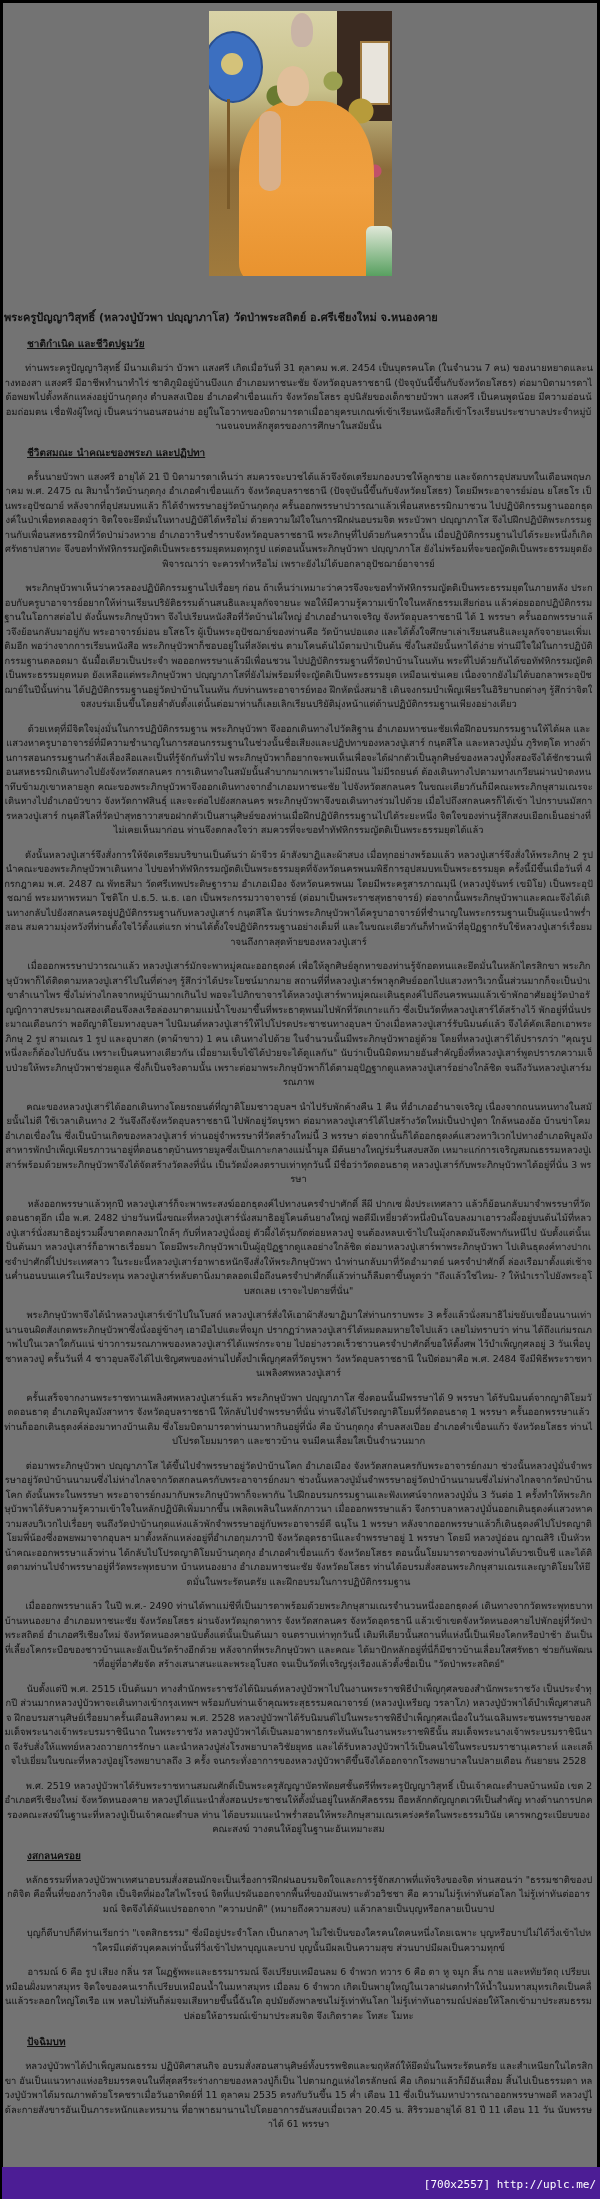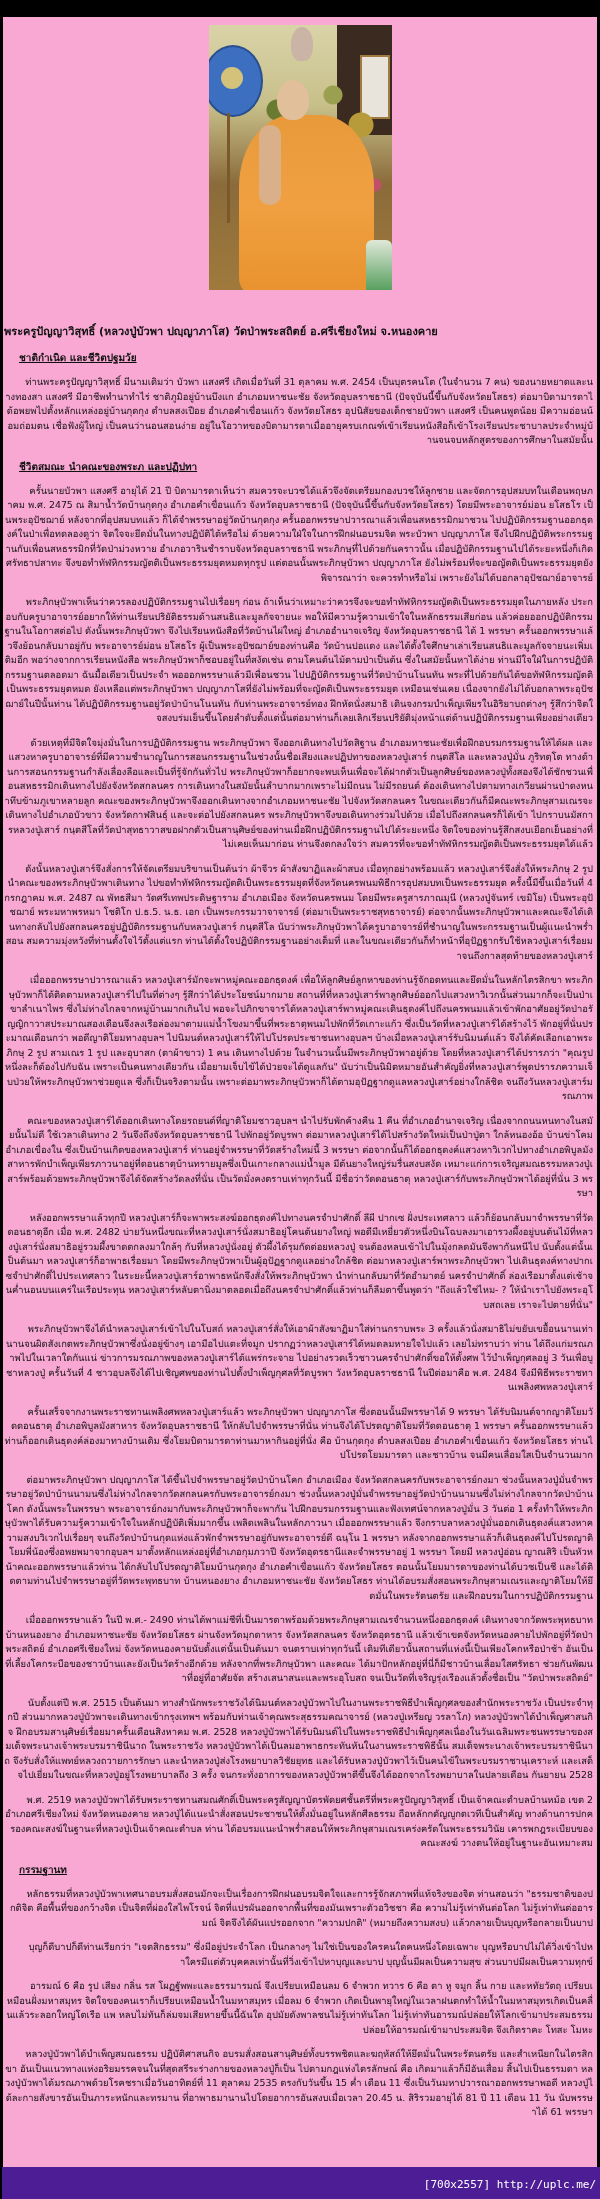--- a/index.html
+++ b/index.html
@@ -6,24 +6,24 @@
     body {
       width: 600px;
       height: 2199px;
       background: #000000;
       overflow: hidden;
       font-family: "DejaVu Sans", "Liberation Sans", sans-serif;
     }
     .page {
       position: absolute;
       left: 3px;
-      top: 17px;
+      top: 3px;
       width: 594px;
       height: 2164px;
-      background: #f9a8d4;
+      background: #737373;
       overflow: hidden;
       color: #111111;
     }
     .photo-wrap {
       display: flex;
       justify-content: center;
       padding-top: 8px;
     }
     .photo {
       position: relative;
@@ -88,29 +88,29 @@
     .title {
       font-weight: bold;
       font-size: 11px;
       margin: 34px 0 0 1px;
       line-height: 15px;
     }
     .heading {
       font-weight: bold;
       font-size: 10px;
       text-decoration: underline;
-      margin: 12px 0 0 16px;
+      margin: 12px 0 0 24px;
       line-height: 14px;
     }
     .para {
       font-size: 9.4px;
       line-height: 14.5px;
       margin: 10px 4px 0 1px;
       text-indent: 21px;
-      text-align: right;
+      text-align: center;
       word-break: break-all;
     }
     .footer-bar {
       position: absolute;
       left: 2px;
       top: 2167px;
       width: 600px;
       height: 32px;
       background: #4c1d95;
     }
@@ -157,24 +157,25 @@
   <p class="para">เมื่อออกพรรษาปวารณาแล้ว หลวงปู่เสาร์มักจะพาหมู่คณะออกธุดงค์ เพื่อให้ลูกศิษย์ลูกหาของท่านรู้จักอดทนและยึดมั่นในหลักไตรสิกขา พระภิกษุบัวพาก็ได้ติดตามหลวงปู่เสาร์ไปในที่ต่างๆ รู้สึกว่าได้ประโยชน์มากมาย สถานที่ที่หลวงปู่เสาร์พาลูกศิษย์ออกไปแสวงหาวิเวกนั้นส่วนมากก็จะเป็นป่าเขาลำเนาไพร ซึ่งไม่ห่างไกลจากหมู่บ้านมากเกินไป พอจะไปภิกขาจารได้หลวงปู่เสาร์พาหมู่คณะเดินธุดงค์ไปถึงนครพนมแล้วเข้าพักอาศัยอยู่วัดป่าอรัญญิกาวาสประมาณสองเดือนจึงลงเรือล่องมาตามแม่น้ำโขงมาขึ้นที่พระธาตุพนมไปพักที่วัดเกาะแก้ว ซึ่งเป็นวัดที่หลวงปู่เสาร์ได้สร้างไว้ พักอยู่ที่นั่นประมาณเดือนกว่า พอดีญาติโยมทางอุบลฯ ไปนิมนต์หลวงปู่เสาร์ให้ไปโปรดประชาชนทางอุบลฯ บ้างเมื่อหลวงปู่เสาร์รับนิมนต์แล้ว จึงได้คัดเลือกเอาพระภิกษุ 2 รูป สามเณร 1 รูป และอุบาสก (ตาผ้าขาว) 1 คน เดินทางไปด้วย ในจำนวนนั้นมีพระภิกษุบัวพาอยู่ด้วย โดยที่หลวงปู่เสาร์ได้ปรารภว่า "คุณรูปหนึ่งละก็ต้องไปกับฉัน เพราะเป็นคนทางเดียวกัน เมื่อยามเจ็บไข้ได้ป่วยจะได้ดูแลกัน" นับว่าเป็นนิมิตหมายอันสำคัญยิ่งที่หลวงปู่เสาร์พูดปรารภความเจ็บป่วยให้พระภิกษุบัวพาช่วยดูแล ซึ่งก็เป็นจริงตามนั้น เพราะต่อมาพระภิกษุบัวพาก็ได้ตามอุปัฏฐากดูแลหลวงปู่เสาร์อย่างใกล้ชิด จนถึงวันหลวงปู่เสาร์มรณภาพ</p>
   <p class="para">คณะของหลวงปู่เสาร์ได้ออกเดินทางโดยรถยนต์ที่ญาติโยมชาวอุบลฯ นำไปรับพักค้างคืน 1 คืน ที่อำเภออำนาจเจริญ เนื่องจากถนนหนทางในสมัยนั้นไม่ดี ใช้เวลาเดินทาง 2 วันจึงถึงจังหวัดอุบลราชธานี ไปพักอยู่วัดบูรพา ต่อมาหลวงปู่เสาร์ได้ไปสร้างวัดใหม่เป็นป่าปู่ตา ใกล้หนองอ้อ บ้านข่าโคม อำเภอเขื่องใน ซึ่งเป็นบ้านเกิดของหลวงปู่เสาร์ ท่านอยู่จำพรรษาที่วัดสร้างใหม่นี้ 3 พรรษา ต่อจากนั้นก็ได้ออกธุดงค์แสวงหาวิเวกไปทางอำเภอพิบูลมังสาหารพักบำเพ็ญเพียรภาวนาอยู่ที่ดอนธาตุบ้านทรายมูลซึ่งเป็นเกาะกลางแม่น้ำมูล มีต้นยางใหญ่ร่มรื่นสงบสงัด เหมาะแก่การเจริญสมณธรรมหลวงปู่เสาร์พร้อมด้วยพระภิกษุบัวพาจึงได้จัดสร้างวัดลงที่นั่น เป็นวัดมั่งคงตราบเท่าทุกวันนี้ มีชื่อว่าวัดดอนธาตุ หลวงปู่เสาร์กับพระภิกษุบัวพาได้อยู่ที่นั่น 3 พรรษา</p>
   <p class="para">หลังออกพรรษาแล้วทุกปี หลวงปู่เสาร์ก็จะพาพระสงฆ์ออกธุดงค์ไปทางนครจำปาศักดิ์ ลีผี ปากเซ ฝั่งประเทศลาว แล้วก็ย้อนกลับมาจำพรรษาที่วัดดอนธาตุอีก เมื่อ พ.ศ. 2482 บ่ายวันหนึ่งขณะที่หลวงปู่เสาร์นั่งสมาธิอยู่โคนต้นยางใหญ่ พอดีมีเหยี่ยวตัวหนึ่งบินโฉบลงมาเอารวงผึ้งอยู่บนต้นไม้ที่หลวงปู่เสาร์นั่งสมาธิอยู่รวมผึ้งขาดตกลงมาใกล้ๆ กับที่หลวงปู่นั่งอยู่ ตัวผึ้งได้รุมกัดต่อยหลวงปู่ จนต้องหลบเข้าไปในมุ้งกลดมันจึงพากันหนีไป นับตั้งแต่นั้นเป็นต้นมา หลวงปู่เสาร์ก็อาพาธเรื่อยมา โดยมีพระภิกษุบัวพาเป็นผู้อุปัฏฐากดูแลอย่างใกล้ชิด ต่อมาหลวงปู่เสาร์พาพระภิกษุบัวพา ไปเดินธุดงค์ทางปากเซจำปาศักดิ์ไปประเทศลาว ในระยะนี้หลวงปู่เสาร์อาพาธหนักจึงสั่งให้พระภิกษุบัวพา นำท่านกลับมาที่วัดอำมาตย์ นครจำปาศักดิ์ ล่องเรือมาตั้งแต่เช้าจนค่ำนอนบนแคร่ในเรือประทุน หลวงปู่เสาร์หลับตานิ่งมาตลอดเมื่อถึงนครจำปาศักดิ์แล้วท่านก็ลืมตาขึ้นพูดว่า "ถึงแล้วใช่ไหม- ? ให้นำเราไปยังพระอุโบสถเลย เราจะไปตายที่นั่น"</p>
   <p class="para">พระภิกษุบัวพาจึงได้นำหลวงปู่เสาร์เข้าไปในโบสถ์ หลวงปู่เสาร์สั่งให้เอาผ้าสังฆาฏิมาใส่ท่านกราบพระ 3 ครั้งแล้วนั่งสมาธิไม่ขยับเขยื้อนนานเท่านานจนผิดสังเกตพระภิกษุบัวพาซึ่งนั่งอยู่ข้างๆ เอามือไปแตะที่จมูก ปรากฏว่าหลวงปู่เสาร์ได้หมดลมหายใจไปแล้ว เลยไม่ทราบว่า ท่าน ได้ถึงแก่มรณภาพไปในเวลาใดกันแน่ ข่าวการมรณภาพของหลวงปู่เสาร์ได้แพร่กระจาย ไปอย่างรวดเร็วชาวนครจำปาศักดิ์ขอให้ตั้งศพ ไว้บำเพ็ญกุศลอยู่ 3 วันเพื่อบูชาหลวงปู่ ครั้นวันที่ 4 ชาวอุบลจึงได้ไปเชิญศพของท่านไปตั้งบำเพ็ญกุศลที่วัดบูรพา วังหวัดอุบลราชธานี ในปีต่อมาคือ พ.ศ. 2484 จึงมีพิธีพระราชทานเพลิงศพหลวงปู่เสาร์</p>
   <p class="para">ครั้นเสร็จจากงานพระราชทานเพลิงศพหลวงปู่เสาร์แล้ว พระภิกษุบัวพา ปญฺญาภาโส ซึ่งตอนนั้นมีพรรษาได้ 9 พรรษา ได้รับนิมนต์จากญาติโยมวัดดอนธาตุ อำเภอพิบูลมังสาหาร จังหวัดอุบลราชธานี ให้กลับไปจำพรรษาที่นั่น ท่านจึงได้โปรดญาติโยมที่วัดดอนธาตุ 1 พรรษา ครั้นออกพรรษาแล้ว ท่านก็ออกเดินธุดงค์ล่องมาทางบ้านเดิม ซึ่งโยมบิดามารดาท่านมาหากินอยู่ที่นั่ง คือ บ้านกุดกุง ตำบลสงเปือย อำเภอคำเขื่อนแก้ว จังหวัดยโสธร ท่านไปโปรดโยมมารดา และชาวบ้าน จนมีคนเลื่อมใสเป็นจำนวนมาก</p>
   <p class="para">ต่อมาพระภิกษุบัวพา ปญฺญาภาโส ได้ขึ้นไปจำพรรษาอยู่วัดป่าบ้านโคก อำเภอเมือง จังหวัดสกลนครกับพระอาจารย์กงมา ช่วงนั้นหลวงปู่มั่นจำพรรษาอยู่วัดป่าบ้านนามนซึ่งไม่ห่างไกลจากวัดสกลนครกับพระอาจารย์กงมา ช่วงนั้นหลวงปู่มั่นจำพรรษาอยู่วัดป่าบ้านนามนซึ่งไม่ห่างไกลจากวัดป่าบ้านโคก ดังนั้นพระในพรรษา พระอาจารย์กงมากับพระภิกษุบัวพาก็จะพากัน ไปฝึกอบรมกรรมฐานและฟังเทศน์จากหลวงปู่มั่น 3 วันต่อ 1 ครั้งทำให้พระภิกษุบัวพาได้รับความรู้ความเข้าใจในหลักปฏิบัติเพิ่มมากขึ้น เพลิดเพลินในหลักภาวนา เมื่อออกพรรษาแล้ว จึงกราบลาหลวงปู่มั่นออกเดินธุดงค์แสวงหาความสงบวิเวกไปเรื่อยๆ จนถึงวัดป่าบ้านกุดแห่งแล้วพักจำพรรษาอยู่กับพระอาจารย์ดี ฉนฺโน 1 พรรษา หลังจากออกพรรษาแล้วก็เดินธุดงค์ไปโปรดญาติโยมพี่น้องซึ่งอพยพมาจากอุบลฯ มาตั้งหลักแหล่งอยู่ที่อำเภอกุมภวาปี จังหวัดอุดรธานีและจำพรรษาอยู่ 1 พรรษา โดยมี หลวงปู่อ่อน ญาณสิริ เป็นหัวหน้าคณะออกพรรษาแล้วท่าน ได้กลับไปโปรดญาติโยมบ้านกุดกุง อำเภอคำเขื่อนแก้ว จังหวัดยโสธร ตอนนั้นโยมมารดาของท่านได้บวชเป็นชี และได้ติดตามท่านไปจำพรรษาอยู่ที่วัดพระพุทธบาท บ้านหนองยาง อำเภอมหาชนะชัย จังหวัดยโสธร ท่านได้อบรมสั่งสอนพระภิกษุสามเณรและญาติโยมให้ยึดมั่นในพระรัตนตรัย และฝึกอบรมในการปฏิบัติกรรมฐาน</p>
   <p class="para">เมื่อออกพรรษาแล้ว ในปี พ.ศ.- 2490 ท่านได้พาแม่ชีที่เป็นมารดาพร้อมด้วยพระภิกษุสามเณรจำนวนหนึ่งออกธุดงค์ เดินทางจากวัดพระพุทธบาทบ้านหนองยาง อำเภอมหาชนะชัย จังหวัดยโสธร ผ่านจังหวัดมุกดาหาร จังหวัดสกลนคร จังหวัดอุดรธานี แล้วเข้าเขตจังหวัดหนองคายไปพักอยู่ที่วัดป่าพระสถิตย์ อำเภอศรีเชียงใหม่ จังหวัดหนองคายนับตั้งแต่นั้นเป็นต้นมา จนตราบเท่าทุกวันนี้ เดิมทีเดียวนั้นสถานที่แห่งนี้เป็นเพียงโคกหรือป่าช้า อันเป็นที่เลี้ยงโคกระบือของชาวบ้านและยังเป็นวัดร้างอีกด้วย หลังจากที่พระภิกษุบัวพา และคณะ ได้มาปักหลักอยู่ที่นี่ก็มีชาวบ้านเลื่อมใสศรัทธา ช่วยกันพัฒนาที่อยู่ที่อาศัยจัด สร้างเสนาสนะและพระอุโบสถ จนเป็นวัดที่เจริญรุ่งเรืองแล้วตั้งชื่อเป็น "วัดป่าพระสถิตย์"</p>
   <p class="para">นับตั้งแต่ปี พ.ศ. 2515 เป็นต้นมา ทางสำนักพระราชวังได้นิมนต์หลวงปู่บัวพาไปในงานพระราชพิธีบำเพ็ญกุศลของสำนักพระราชวัง เป็นประจำทุกปี ส่วนมากหลวงปู่บัวพาจะเดินทางเข้ากรุงเทพฯ พร้อมกับท่านเจ้าคุณพระสุธรรมคณาจารย์ (หลวงปู่เหรียญ วรลาโภ) หลวงปู่บัวพาได้บำเพ็ญศาสนกิจ ฝึกอบรมสานุศิษย์เรื่อยมาครั้นเดือนสิงหาคม พ.ศ. 2528 หลวงปู่บัวพาได้รับนิมนต์ไปในพระราชพิธีบำเพ็ญกุศลเนื่องในวันเฉลิมพระชนพรรษาของสมเด็จพระนางเจ้าพระบรมราชินีนาถ ในพระราชวัง หลวงปู่บัวพาได้เป็นลมอาพาธกระทันหันในงานพระราชพิธีนั้น สมเด็จพระนางเจ้าพระบรมราชินีนาถ จึงรับสั่งให้แพทย์หลวงถวายการรักษา และนำหลวงปู่ส่งโรงพยาบาลวิชัยยุทธ และได้รับหลวงปู่บัวพาไว้เป็นคนไข้ในพระบรมราชานุเคราะห์ และเสด็จไปเยี่ยมในขณะที่หลวงปู่อยู่โรงพยาบาลถึง 3 ครั้ง จนกระทั่งอาการของหลวงปู่บัวพาดีขึ้นจึงได้ออกจากโรงพยาบาลในปลายเดือน กันยายน 2528</p>
   <p class="para">พ.ศ. 2519 หลวงปู่บัวพาได้รับพระราชทานสมณศักดิ์เป็นพระครูสัญญาบัตรพัดยศชั้นตรีที่พระครูปัญญาวิสุทธิ์ เป็นเจ้าคณะตำบลบ้านหม้อ เขต 2 อำเภอศรีเชียงใหม่ จังหวัดหนองคาย หลวงปู่ได้แนะนำสั่งสอนประชาชนให้ตั้งมั่นอยู่ในหลักศีลธรรม ถือหลักกตัญญูกตเวทีเป็นสำคัญ ทางด้านการปกครองคณะสงฆ์ในฐานะที่หลวงปู่เป็นเจ้าคณะตำบล ท่าน ได้อบรมแนะนำพร่ำสอนให้พระภิกษุสามเณรเคร่งครัดในพระธรรมวินัย เคารพกฎระเบียบของคณะสงฆ์ วางตนให้อยู่ในฐานะอันเหมาะสม</p>
 
-  <div class="heading">กรรมฐานท</div>
+  <div class="heading">งสกลนครอย</div>
   <p class="para">หลักธรรมที่หลวงปู่บัวพาเทศนาอบรมสั่งสอนมักจะเป็นเรื่องการฝึกฝนอบรมจิตใจและการรู้จักสภาพที่แท้จริงของจิต ท่านสอนว่า "ธรรมชาติของปกติจิต คือพื้นที่ของกว้างจิต เป็นจิตที่ผ่องใสไพโรจน์ จิตที่แปรผันออกจากพื้นที่ของมันเพราะตัวอวิชชา คือ ความไม่รู้เท่าทันต่อโลก ไม่รู้เท่าทันต่ออารมณ์ จิตจึงได้ผันแปรออกจาก "ความปกติ" (หมายถึงความสงบ) แล้วกลายเป็นบุญหรือกลายเป็นบาป</p>
   <p class="para">บุญก็ดีบาปก็ดีท่านเรียกว่า "เจตสิกธรรม" ซึ่งมีอยู่ประจำโลก เป็นกลางๆ ไม่ใช่เป็นของใครคนใดคนหนึ่งโดยเฉพาะ บุญหรือบาปไม่ได้วิ่งเข้าไปหาใครมีแต่ตัวบุคคลเท่านั้นที่วิ่งเข้าไปหาบุญและบาป บุญนั้นมีผลเป็นความสุข ส่วนบาปมีผลเป็นความทุกข์</p>
   <p class="para">อารมณ์ 6 คือ รูป เสียง กลิ่น รส โผฏฐัพพะและธรรมารมณ์ จึงเปรียบเหมือนลม 6 จำพวก ทวาร 6 คือ ตา หู จมูก ลิ้น กาย และหทัยวัตถุ เปรียบเหมือนฝั่งมหาสมุทร จิตใจของคนเราก็เปรียบเหมือนน้ำในมหาสมุทร เมื่อลม 6 จำพวก เกิดเป็นพายุใหญ่ในเวลาฝนตกทำให้น้ำในมหาสมุทรเกิดเป็นคลื่นแล้วระลอกใหญ่โตเรือ แพ หลบไม่ทันก็ล่มจมเสียหายขึ้นนี้ฉันใด อุปมัยดังพาลชนไม่รู้เท่าทันโลก ไม่รู้เท่าทันอารมณ์ปล่อยให้โลกเข้ามาประสมธรรม ปล่อยให้อารมณ์เข้ามาประสมจิต จึงเกิดราคะ โทสะ โมหะ</p>
 
+  <div class="heading">ปัจฉิมบท</div>
   <p class="para">หลวงปู่บัวพาได้บำเพ็ญสมณธรรม ปฏิบัติศาสนกิจ อบรมสั่งสอนสานุศิษย์ทั้งบรรพชิตและฆฤหัสถ์ให้ยึดมั่นในพระรัตนตรัย และสำเหนียกในไตรสิกขา อันเป็นแนวทางแห่งอริยมรรคจนในที่สุดสรีระร่างกายของหลวงปู่ก็เป็น ไปตามกฎแห่งไตรลักษณ์ คือ เกิดมาแล้วก็มีอันเสื่อม สิ้นไปเป็นธรรมดา หลวงปู่บัวพาได้มรณภาพด้วยโรคชราเมื่อวันอาทิตย์ที่ 11 ตุลาคม 2535 ตรงกับวันขึ้น 15 ค่ำ เดือน 11 ซึ่งเป็นวันมหาปวารณาออกพรรษาพอดี หลวงปู่ได้ละกายสังขารอันเป็นภาระหนักและทรมาน ที่อาพาธมานานไปโดยอาการอันสงบเมื่อเวลา 20.45 น. สิริรวมอายุได้ 81 ปี 11 เดือน 11 วัน นับพรรษาได้ 61 พรรษา</p>
 
 </div>
 
 <div class="footer-bar">
   <span class="watermark">[700x2557] http://uplc.me/</span>
 </div>
 
 </body></html>

